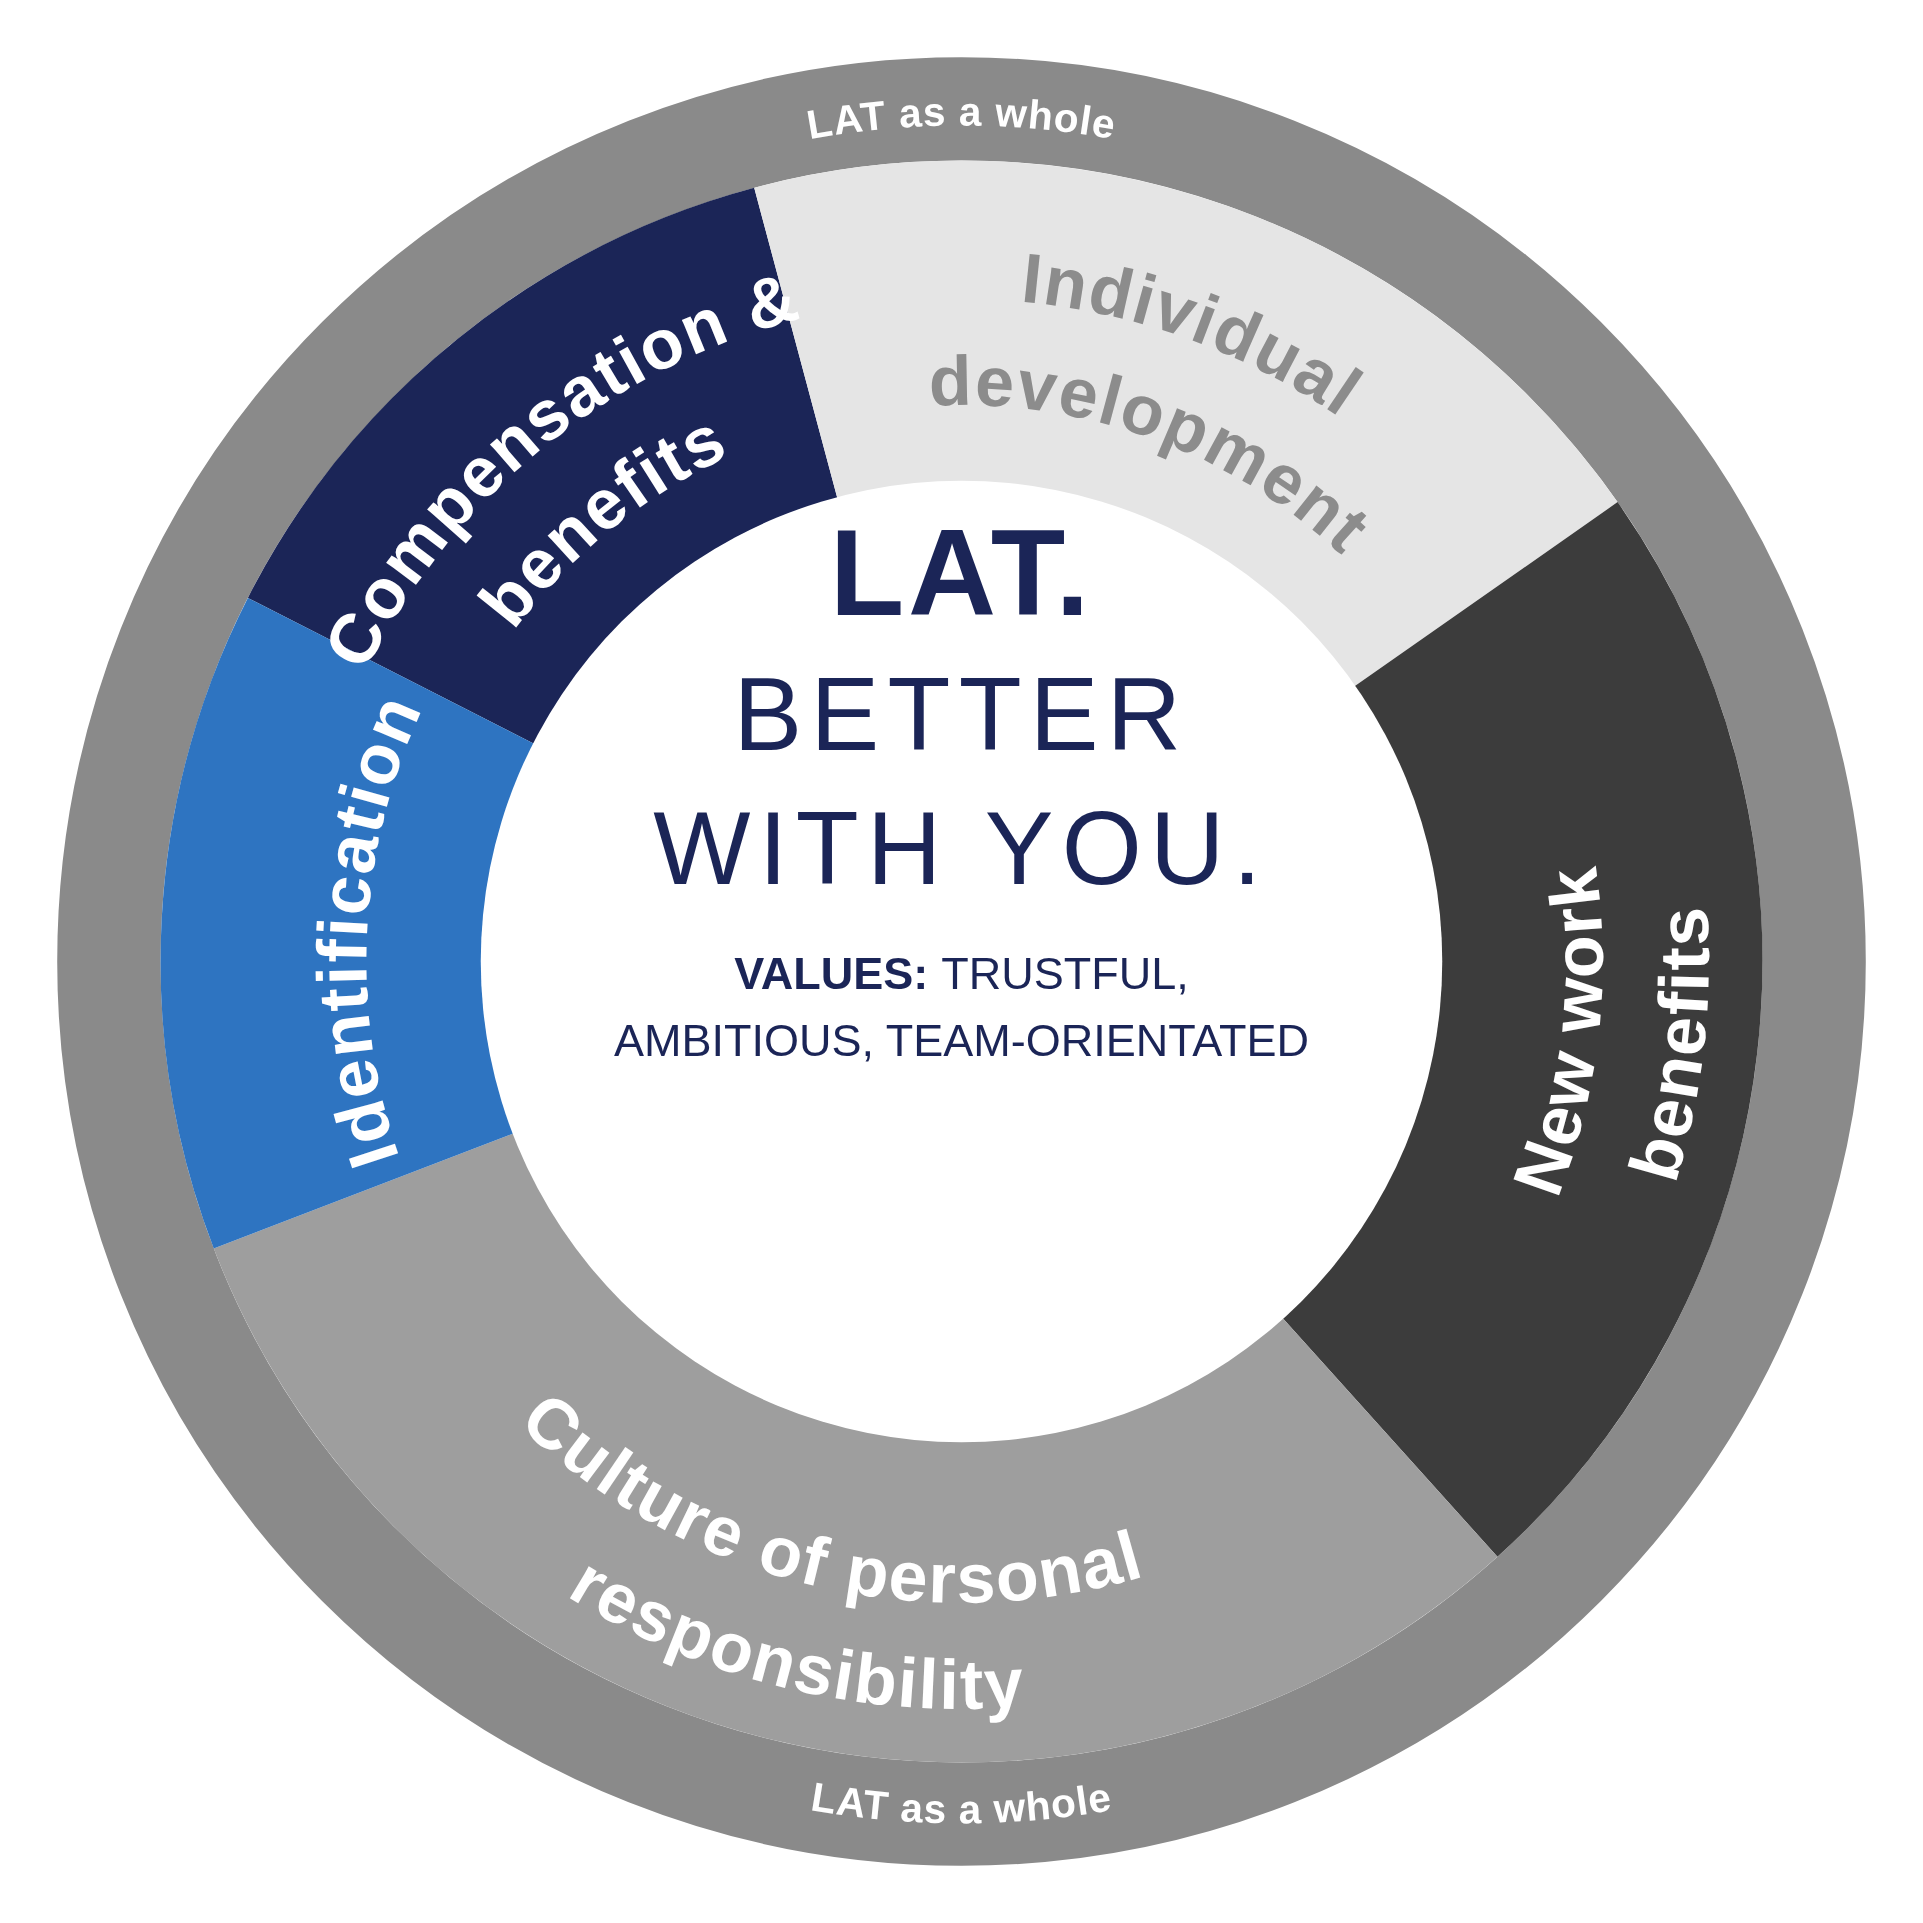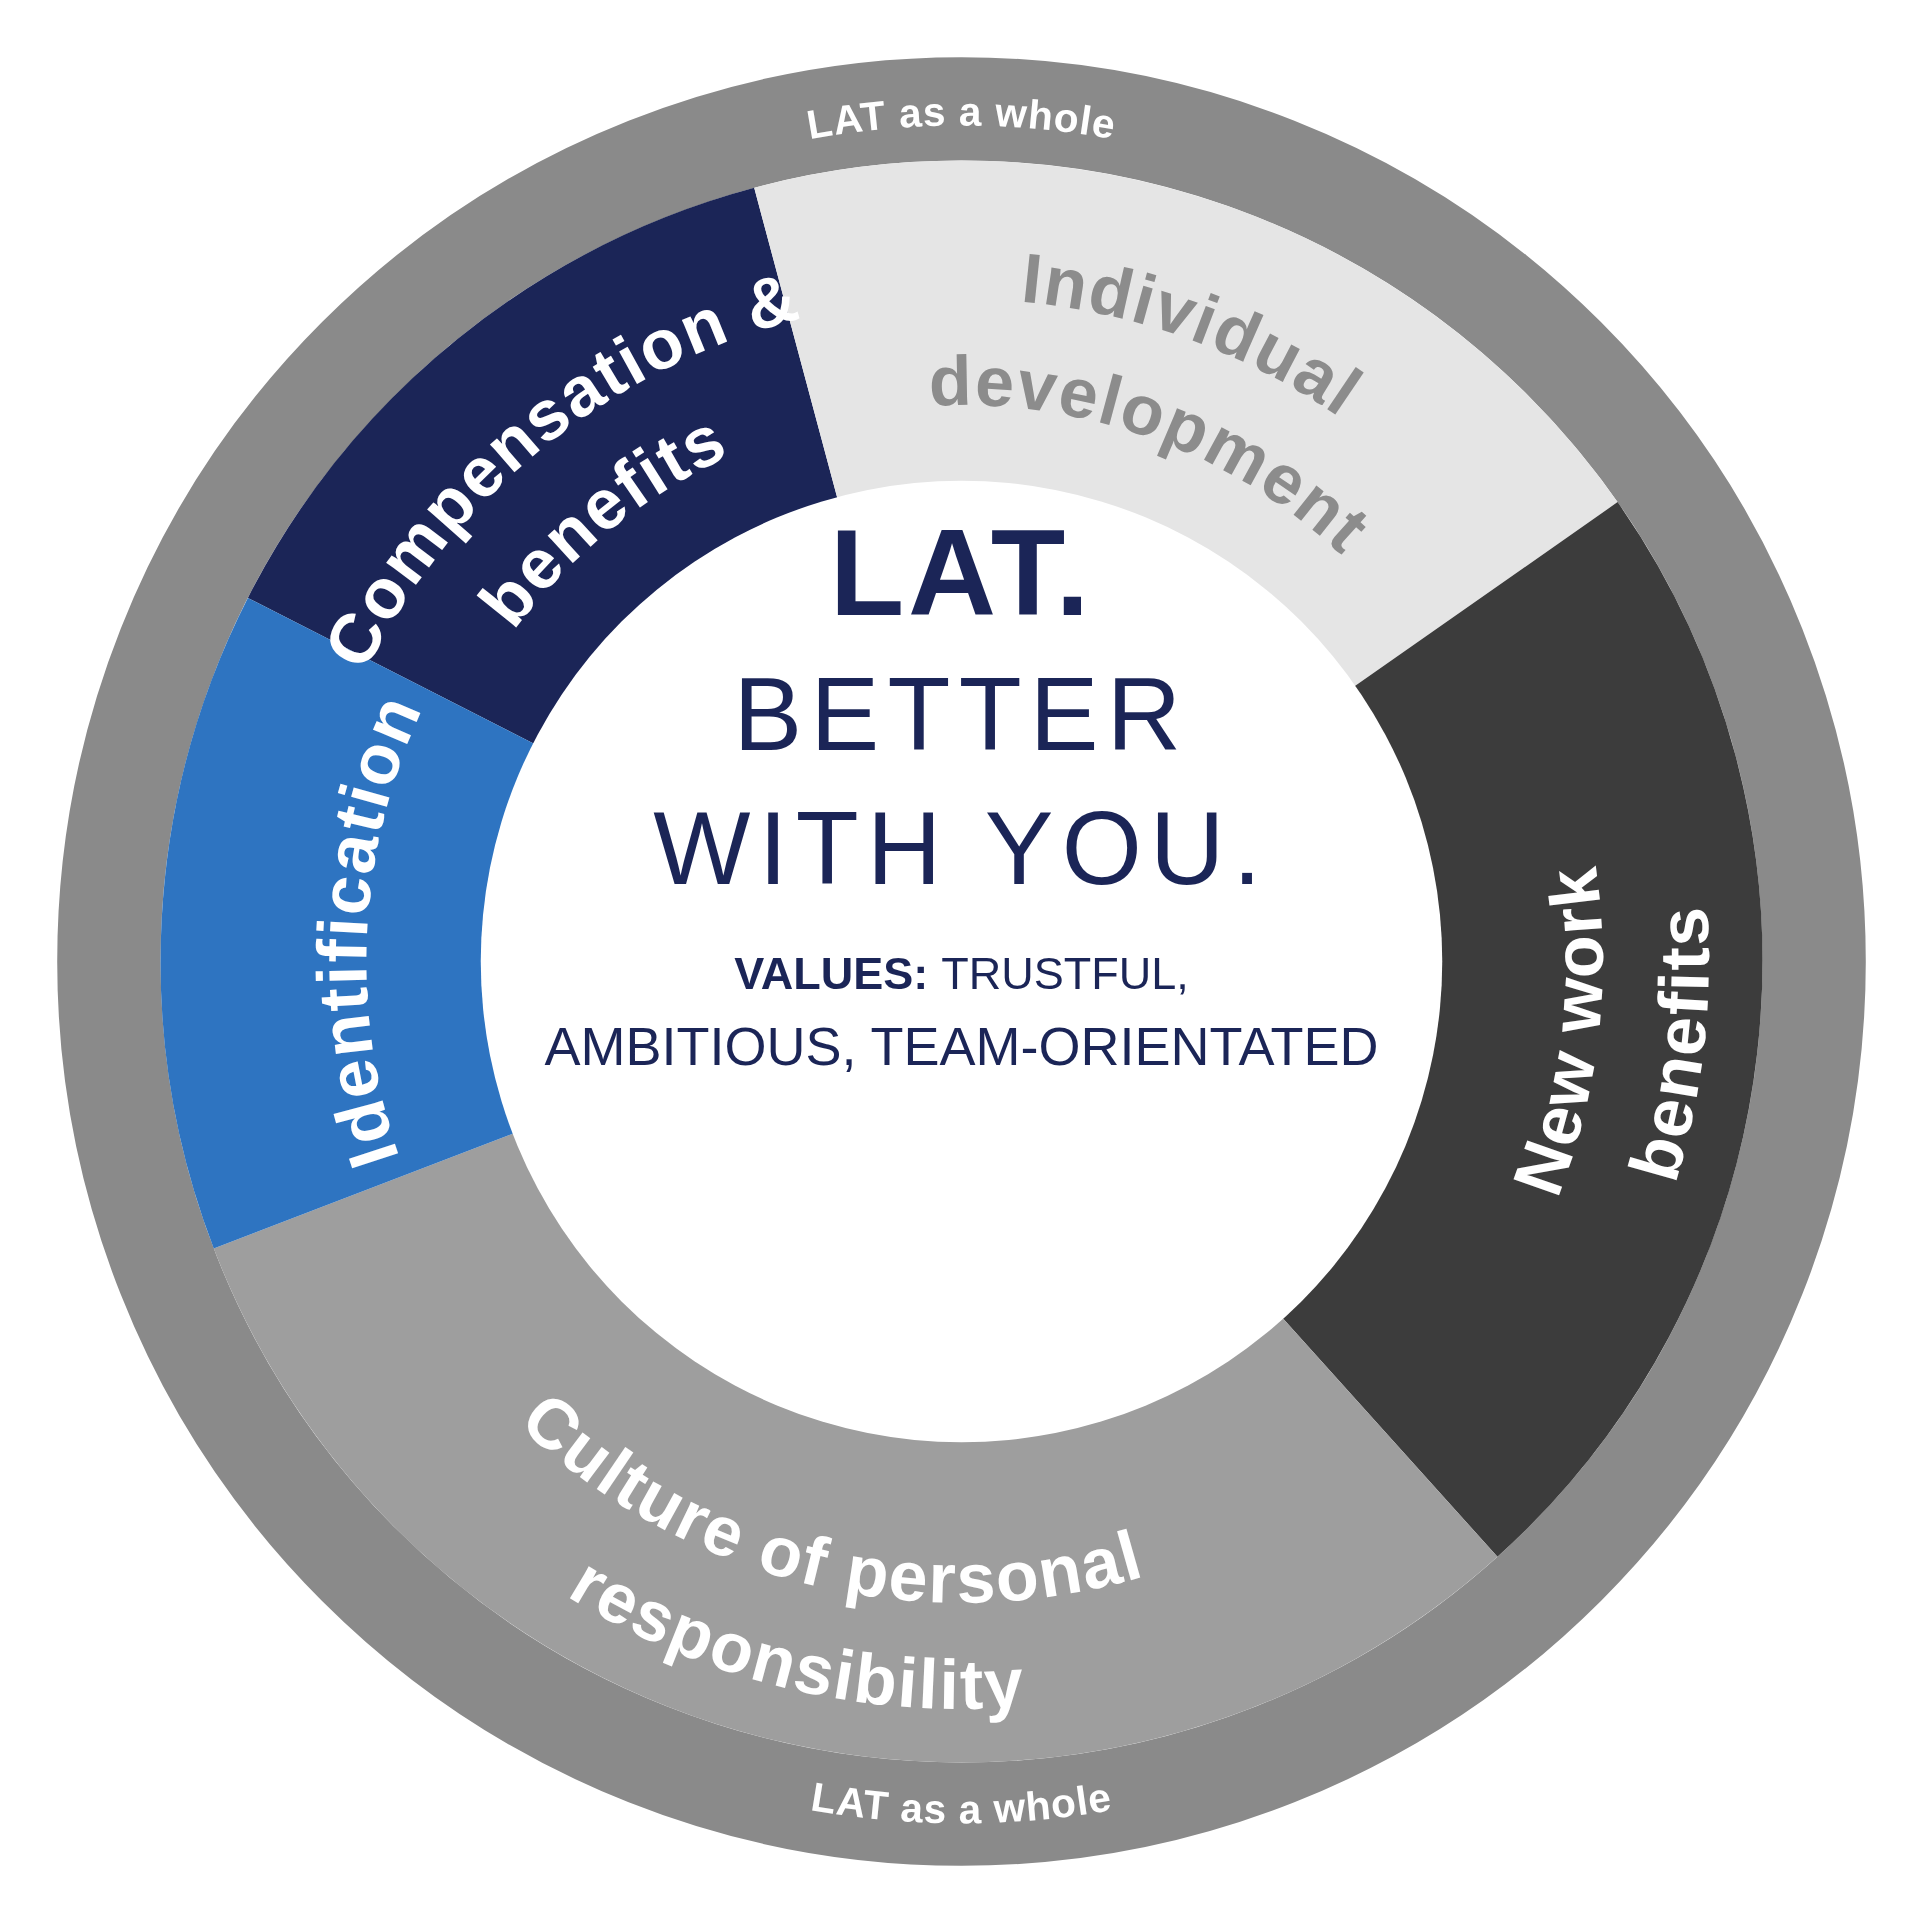--- a/index.html
+++ b/index.html
@@ -59,21 +59,21 @@
   .values-line1 {
     margin-top: 38px;
     font-size: 45px;
     line-height: 1.2;
   }
   .values-label {
     font-weight: 700;
     margin-right: 13px;
   }
   .values-line2 {
-    font-size: 54px;
+    font-size: 45px;
     line-height: 1.2;
     margin-top: 13px;
   }
 </style>
 </head>
 <body>
 
 <div class="stage">
 
   <svg id="wheel-svg" viewBox="0 0 2084 2084" width="1923" height="1923" xmlns="http://www.w3.org/2000/svg" xmlns:xlink="http://www.w3.org/1999/xlink">

